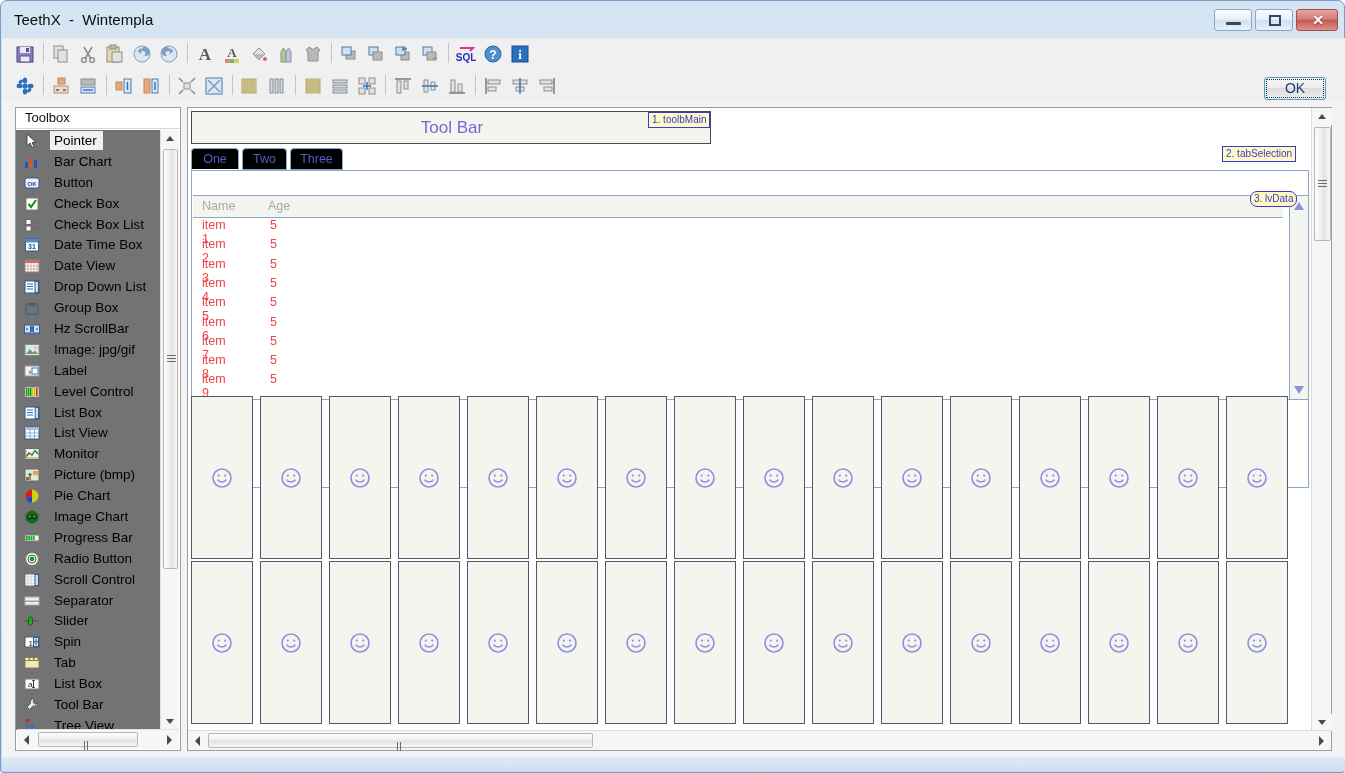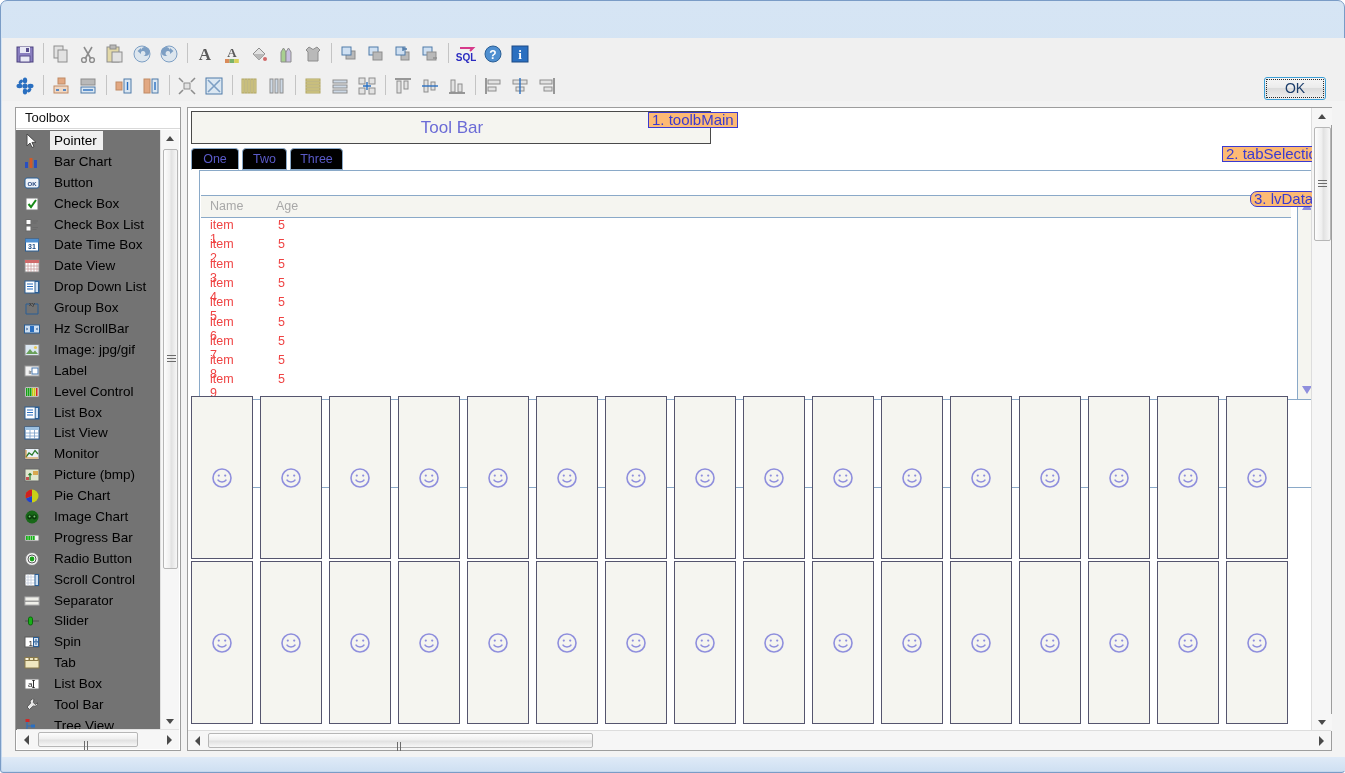--- a/index.html
+++ b/index.html
@@ -251,22 +251,22 @@
   }
   #design-toolbar-label {
     position: absolute; left: 0; top: 0; width: 520px;
     text-align: center; line-height: 31px;
     font-size: 17px; color: #6b6bd6;
   }
 
   
   .name-tag {
     position: absolute;
-    font-size: 15px; color: #3a3ad0;
-    background: #fdba74;
+    font-size: 10px; color: #3a3ad0;
+    background: #fef9c3;
     border: 1px solid #3a3ad0;
     padding: 0 3px 1px 3px;
     line-height: 13px;
     white-space: nowrap;
     z-index: 20;
   }
   #tag-toolb { left: 460px; top: 4px; }
   #tag-tabsel{ left: 1034px; top: 38px; }
   #tag-lvdata{ left: 1062px; top: 83px; border-radius: 7px; }
 
@@ -285,21 +285,21 @@
     font-size: 12.5px; color: #5a5ac8;
     text-align: center; line-height: 20px;
     cursor: pointer;
   }
   .tab-item.active { border-bottom: 1px solid #ffffff; }
   #tab-one   { left: 0;   width: 48px; }
   #tab-two   { left: 51px; width: 45px; }
   #tab-three { left: 99px; width: 53px; }
 
   #tab-page {
-    position: absolute; left: 8px; top: 22px;
+    position: absolute; left: 0; top: 22px;
     width: 1118px; height: 318px;
     box-sizing: border-box;
     background: #ffffff;
     border: 1px solid #8aa9c8;
   }
 
   
   #design-listview {
     position: absolute; left: 1px; top: 24px;
     width: 1115px; height: 205px;
@@ -386,20 +386,33 @@
     position: absolute; left: 1px; bottom: 1px;
     width: 1343px; height: 14px;
     background: linear-gradient(180deg,#dfeaf7 0%, #cfe0f2 100%);
   }
 </style>
 </head>
 <body>
 
 <div id="window">
 
+  <div id="titlebar">
+    <div id="title-text">TeethX  -  Wintempla</div>
+
+    <div class="win-btn" id="btn-min">
+      <span class="glyph-min"></span>
+    </div>
+    <div class="win-btn" id="btn-max">
+      <span class="glyph-max"></span>
+    </div>
+    <div class="win-btn" id="btn-close">
+      <span class="glyph-close">✕</span>
+    </div>
+  </div>
 
   <div id="toolbar-area">
     <div class="tb-row" id="tb-row1"><span class="tb-btn" title="Save"><svg width="20" height="20" viewBox="0 0 20 20">
             <rect x="2" y="3" width="16" height="15" fill="#8a7fc0" stroke="#4a407e"></rect>
             <rect x="5" y="3" width="10" height="6" fill="#e9e9f5"></rect>
             <rect x="11" y="4" width="3" height="4" fill="#5a508e"></rect>
             <rect x="5" y="12" width="10" height="6" fill="#e9e9f5" stroke="#5a508e"></rect>
           </svg></span><span class="tb-sep"></span><span class="tb-btn" title="Copy"><svg width="20" height="20" viewBox="0 0 20 20">
             <rect x="3" y="2" width="9" height="12" fill="#e2e2e2" stroke="#8d8d8d"></rect>
             <rect x="7" y="6" width="9" height="12" fill="#e2e2e2" stroke="#8d8d8d"></rect>

